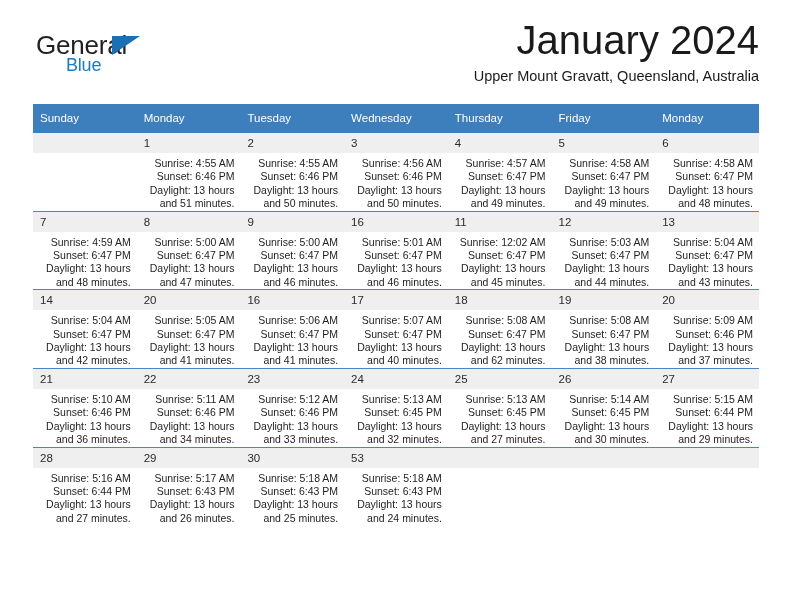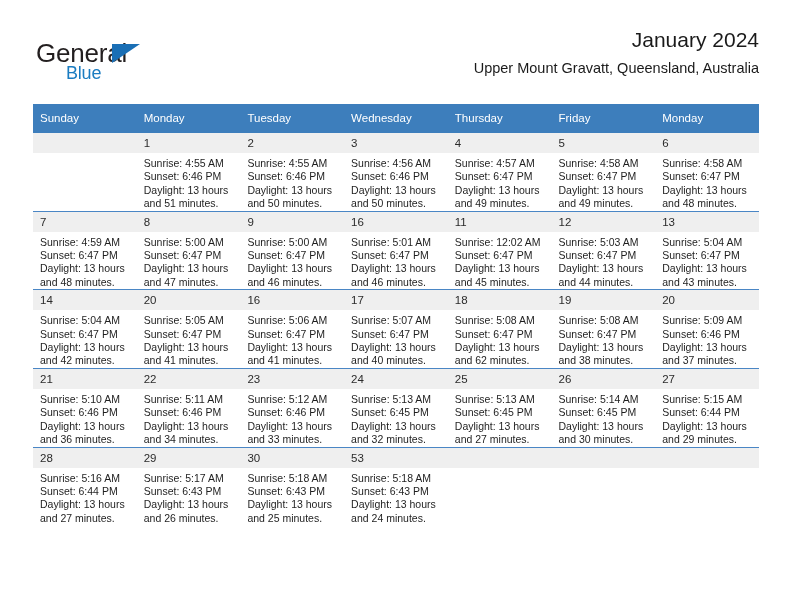--- a/index.html
+++ b/index.html
@@ -23,21 +23,21 @@
   }
 
   
   .top {
     position: relative;
     height: 104px;
   }
   .brand {
     position: absolute;
     left: 3px;
-    top: 38px;
+    top: 30px;
     width: 210px;
     height: 58px;
   }
   .brand-general {
     position: absolute;
     left: 0;
     top: 0;
     font-size: 26px;
     letter-spacing: -0.2px;
     color: #231f20;
@@ -61,29 +61,30 @@
     color: #1a7cc1;
   }
 
   .titles {
     position: absolute;
     right: 0;
     top: 22px;
     text-align: right;
   }
   .cal-title {
-    font-size: 21px;
+    font-size: 40px;
     color: #1a1a1a;
     line-height: 36px;
     white-space: nowrap;
   }
   .cal-sub {
     font-size: 14.5px;
     color: #1a1a1a;
     line-height: 20px;
+    margin-top: 8px;
     white-space: nowrap;
   }
 
   
   .cal {
     width: 726px;
     border-collapse: collapse;
     table-layout: fixed;
   }
   .cal th {
@@ -116,20 +117,21 @@
     line-height: 14px;
   }
   .daynum.empty {
     color: transparent;
   }
   td.empty-cell .daynum {
     background: #efefef;
   }
   .lines {
     padding: 4px 6px 0 7px;
+    text-align: right;
   }
   .lines div {
     font-size: 10.5px;
     line-height: 13.4px;
     color: #1e1e1e;
     white-space: nowrap;
   }
 </style>
 </head>
 <body>

